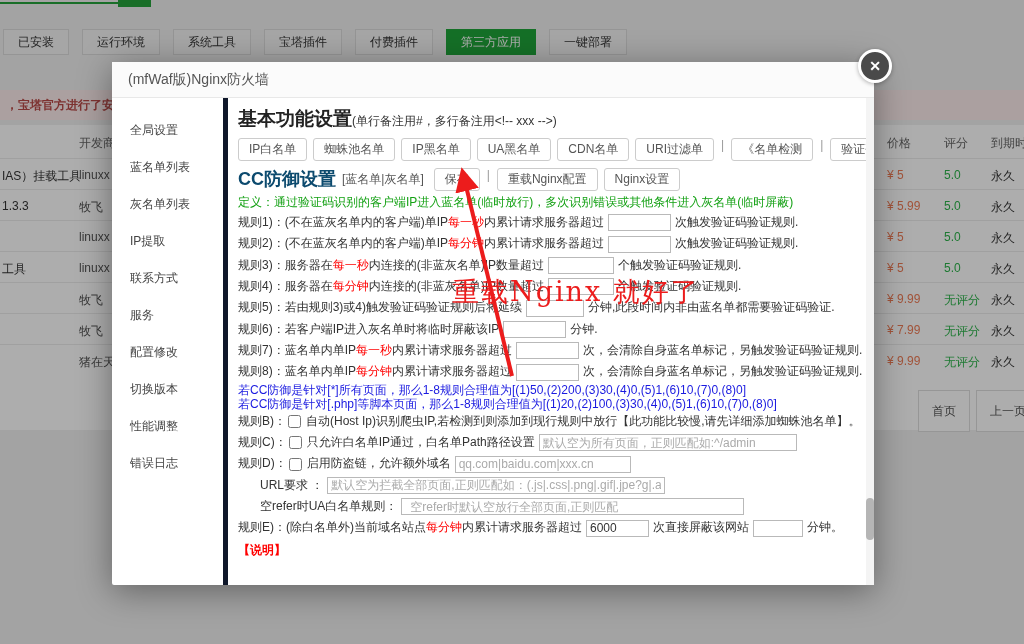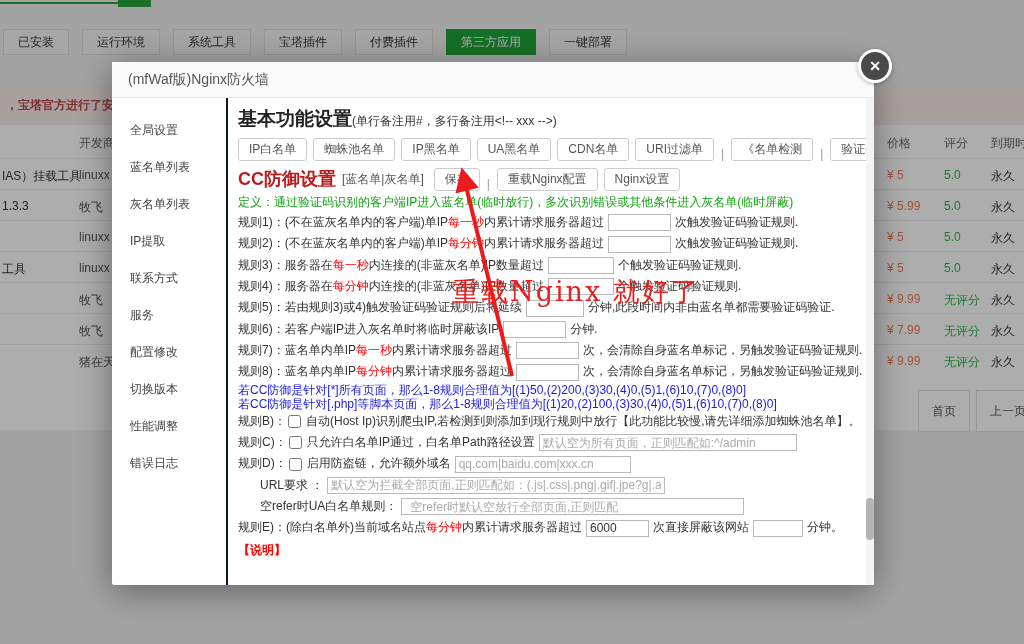--- a/index.html
+++ b/index.html
@@ -30,32 +30,32 @@
   .overlay{position:absolute;left:0;top:0;width:1024px;height:644px;background:rgba(0,0,0,0.32);z-index:5}
   
   .modal{position:absolute;left:112px;top:62px;width:762px;height:523px;background:#fff;z-index:10;
          border-radius:2px;box-shadow:0 6px 34px rgba(0,0,0,.4)}
   .modal-title{height:35px;line-height:35px;padding-left:16px;font-size:14px;color:#555;
                background:#fbfbfb;border-bottom:1px solid #e8e8e8}
   .close-btn{position:absolute;left:746px;top:-13px;width:28px;height:28px;border-radius:50%;
              background:#4a4a4a;border:3px solid #fff;color:#fff;text-align:center;line-height:28px;
              font-size:14px;font-weight:bold;cursor:pointer;box-shadow:0 1px 4px rgba(0,0,0,.3)}
   .modal-body{display:flex;height:487px;overflow:hidden}
-  .side{width:116px;border-right:2px solid #0f172a;padding-top:14px;box-sizing:border-box}
+  .side{width:116px;border-right:5px solid #0f172a;padding-top:14px;box-sizing:border-box}
   .side-item{padding:10px 0 10px 18px;font-size:12px;color:#444;cursor:pointer}
   .content{flex:1;padding:6px 16px 0 10px;font-size:12px;position:relative;overflow:hidden}
   .h1-row{margin:2px 0 6px 0}
   .h1{font-size:19px;font-weight:bold;color:#222}
   .h1-note{font-size:12px;color:#333}
-  .btn-row{display:flex;align-items:flex-end;gap:6px;margin:4px 0 6px 0;flex-wrap:nowrap}
+  .btn-row{display:flex;align-items:flex-start;gap:6px;margin:4px 0 6px 0;flex-wrap:nowrap}
   .wbtn{height:23px;padding:0 10px;border:1px solid #ccc;border-radius:3px;background:#fff;
         font-size:12px;color:#555;cursor:pointer;white-space:nowrap;font-family:"Liberation Sans",sans-serif}
   .pipe{color:#999;padding:0 1px}
   .cc-row{display:flex;align-items:center;gap:6px;margin:2px 0 4px 0}
-  .h2{font-size:18px;font-weight:bold;color:#b91c1c}
+  .h2{font-size:18px;font-weight:bold;color:#0c4a6e}
   .h2-note{font-size:12px;color:#555;margin-right:4px}
   .def-line{color:#14a114;line-height:15px;margin-bottom:3px}
   .rule-row{line-height:19px;margin-bottom:2px;white-space:nowrap}
   .rule-row .seg{vertical-align:middle}
   .red-em{color:#f00;font-weight:normal}
   .rule-input{height:15px;border:1px solid #b9b9b9;font-size:12px;padding:0 3px;margin:0 4px;
               vertical-align:middle;color:#333;font-family:"Liberation Sans",sans-serif}
   .rule-input::placeholder{color:#aaa}
   .rule-check{width:13px;height:13px;margin:0 5px 0 2px;vertical-align:middle}
   .note-line{line-height:13px;font-size:12px;margin:1px 0}

